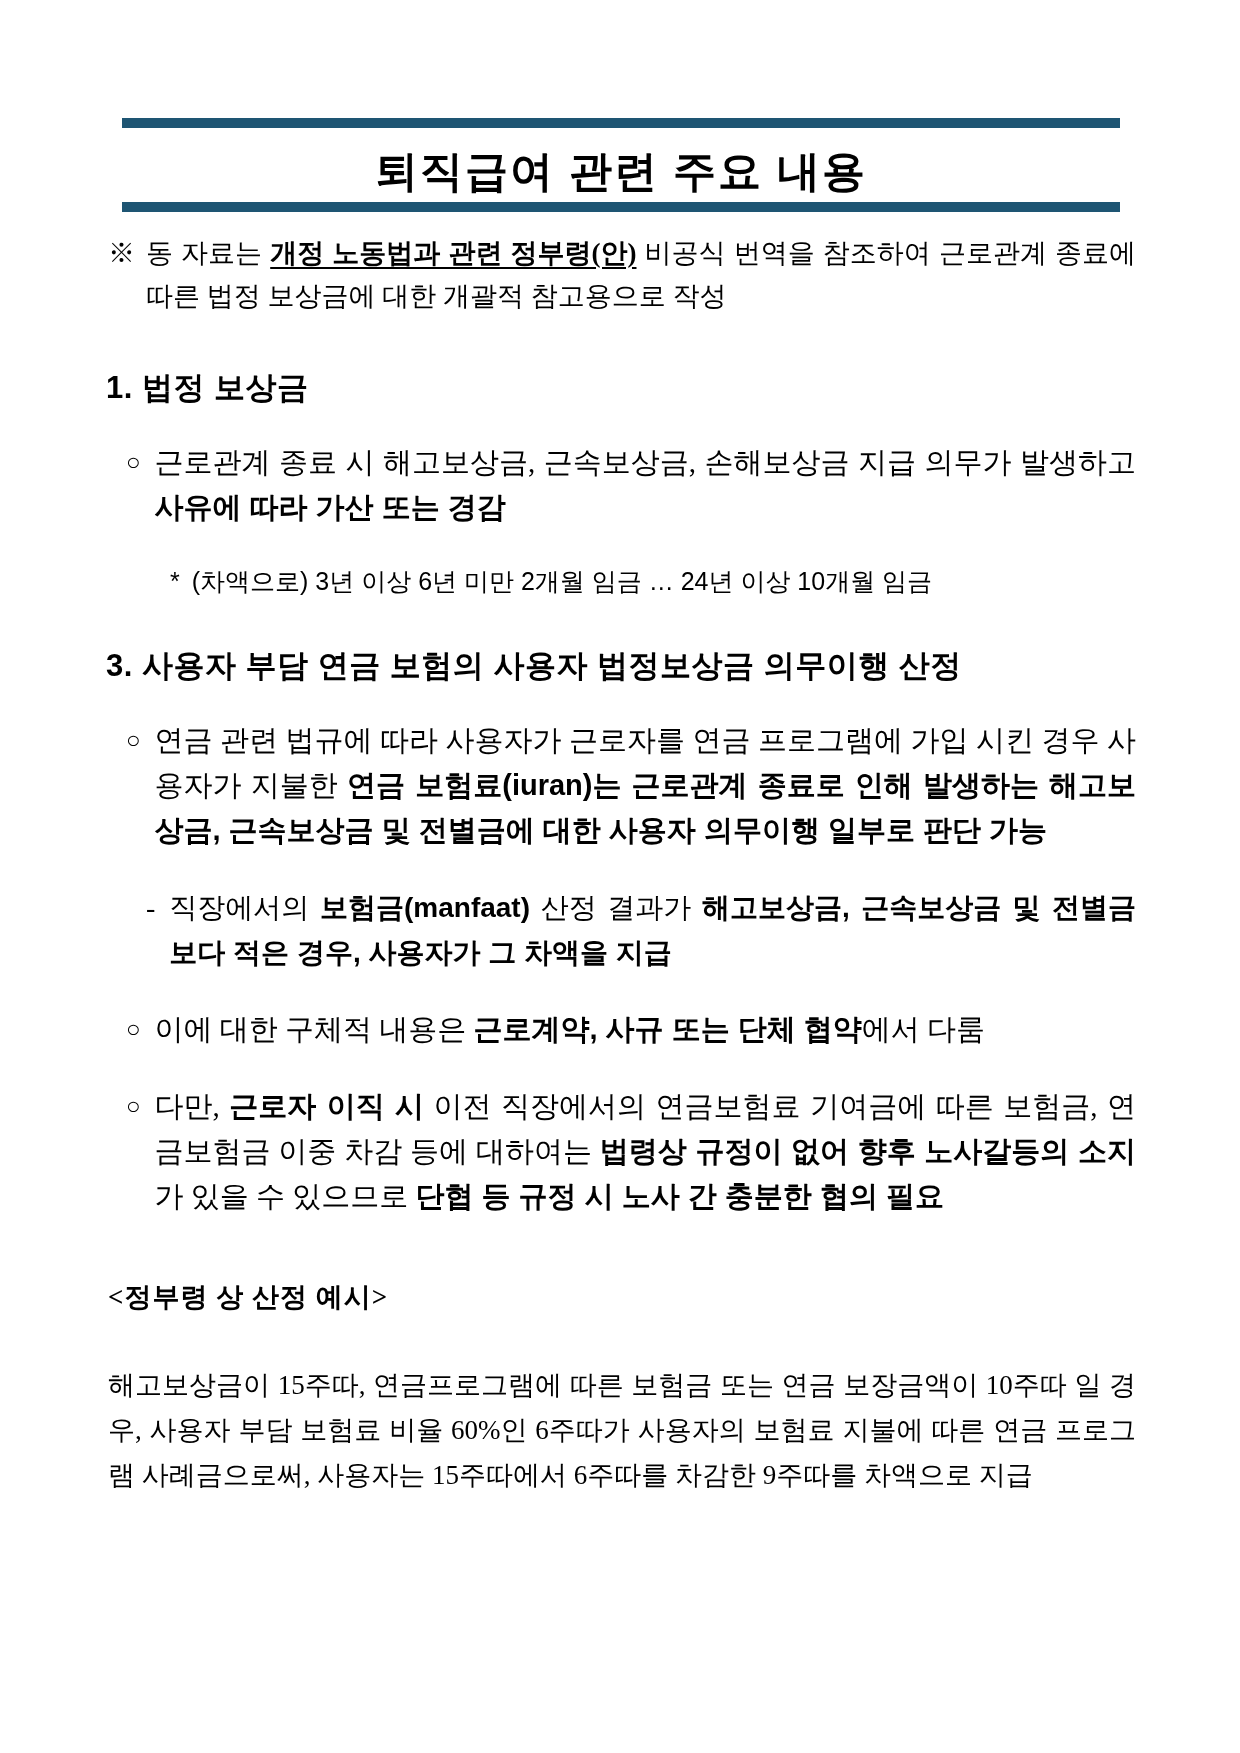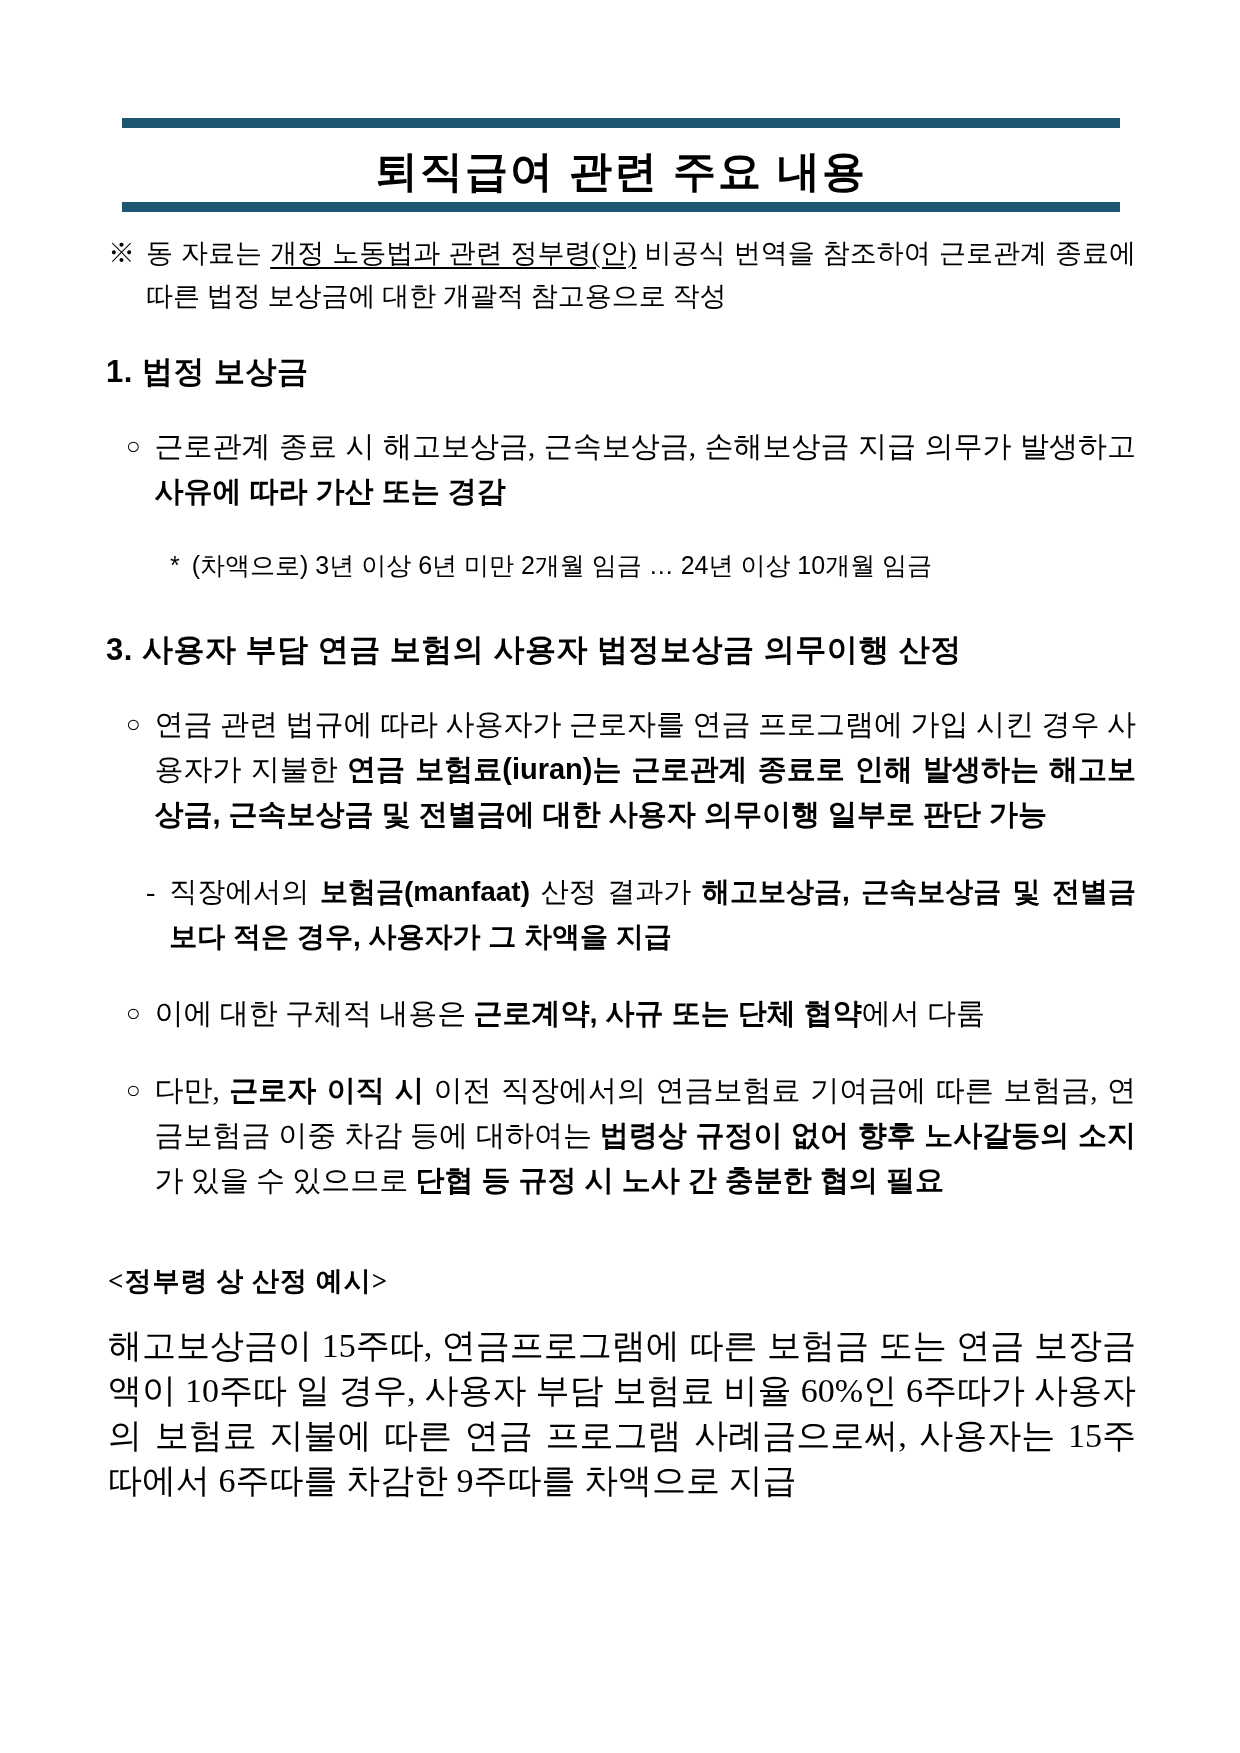--- a/index.html
+++ b/index.html
@@ -30,30 +30,30 @@
   
   .note {
     margin: 20px 0 0 2px;
     font-size: 27px;
     line-height: 43px;
     text-align: justify;
     position: relative;
     padding-left: 38px;
   }
   .note .mk { position: absolute; left: 0; top: 0; }
-  .note .seg-b { font-weight: normal; font-family: inherit; }
+  .note .seg-b { font-weight: bold; font-family: inherit; }
   .seg-u { text-decoration: underline; text-underline-offset: 5px; }
 
   
   .h2 {
     font-family: "Liberation Sans", "DejaVu Sans", sans-serif;
     font-weight: 800;
     font-size: 31px;
     line-height: 40px;
-    margin: 34px 0 0 0;
+    margin: 50px 0 0 0;
     letter-spacing: 0.5px;
   }
   .h2.sp { margin-top: 44px; }
 
   
   .bullet {
     display: flex;
     gap: 14px;
     margin: 32px 0 0 20px;
     font-size: 29px;
@@ -82,22 +82,22 @@
   .subnotes .lines { flex: 1 1 auto; }
 
   
   .example-heading {
     margin: 60px 0 12px 2px;
     font-size: 27px;
     font-weight: bold;
     letter-spacing: 1px;
   }
   .example-body {
-    margin: 24px 0 0 2px;
-    font-size: 34px;
+    margin: 48px 0 0 2px;
+    font-size: 27px;
     line-height: 45px;
     text-align: justify;
   }
 </style>
 </head>
 <body style="background-color: rgb(255, 255, 255);">
 
 <div class="page">
 
   <header class="banner">

